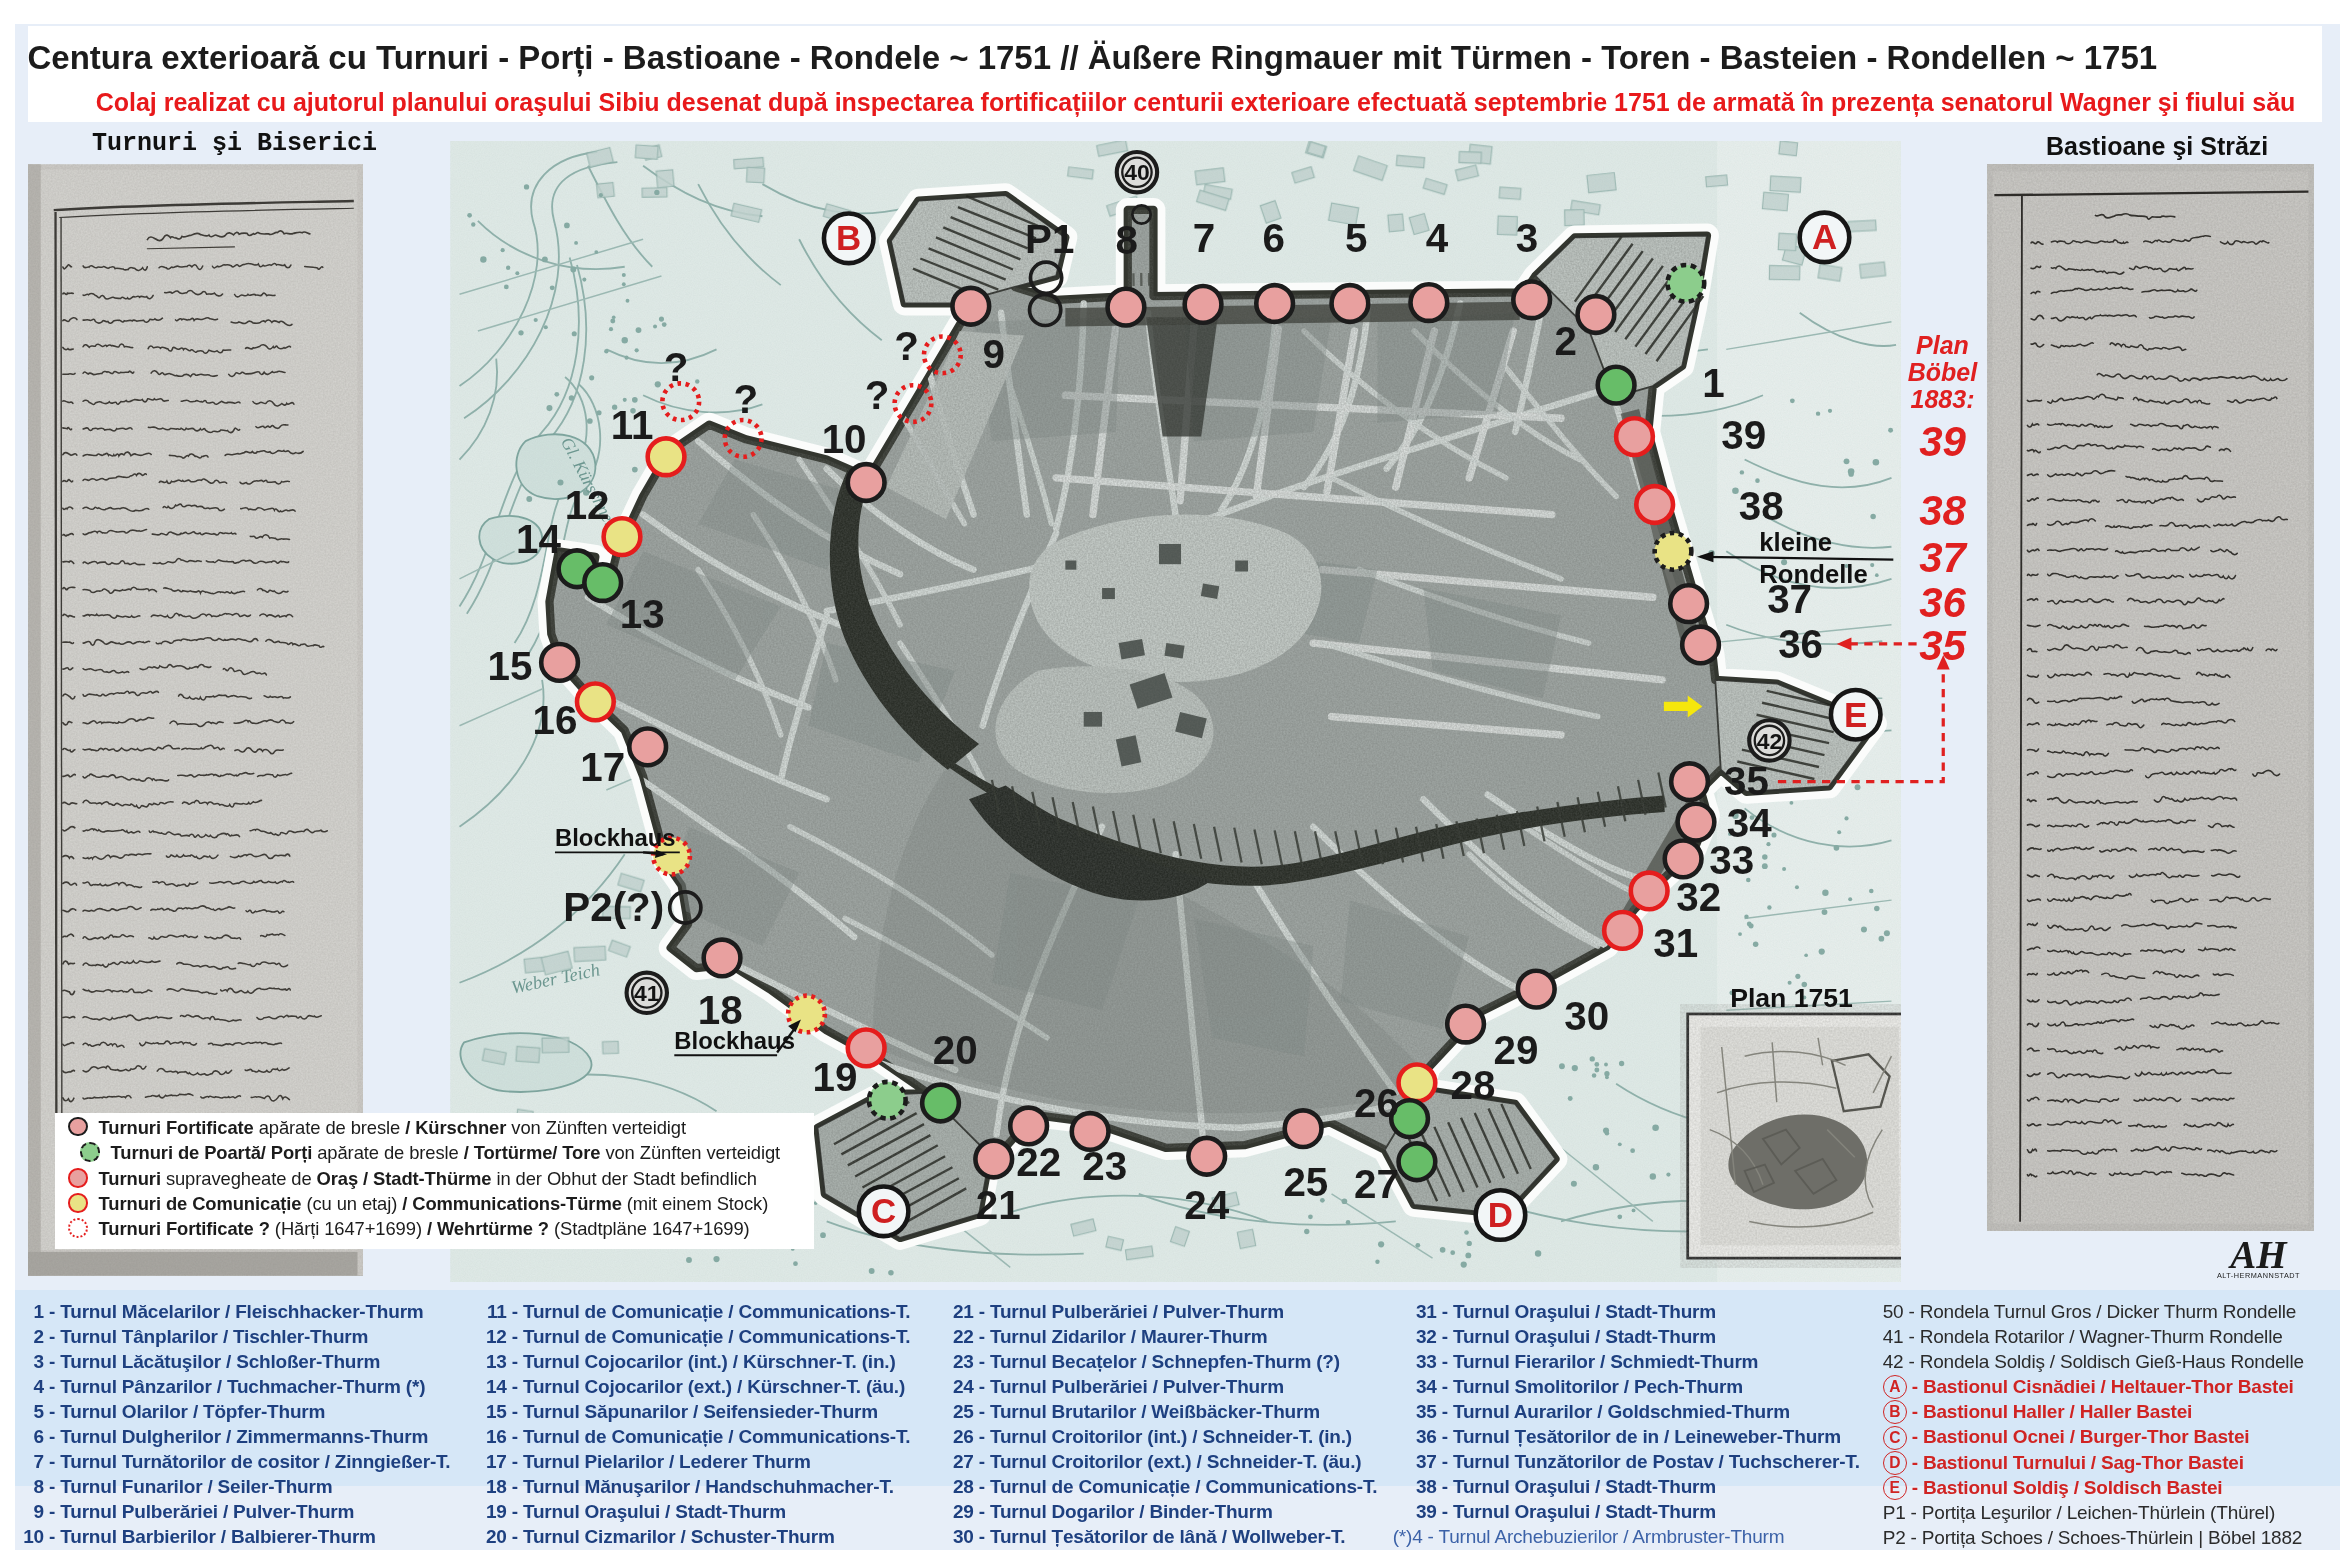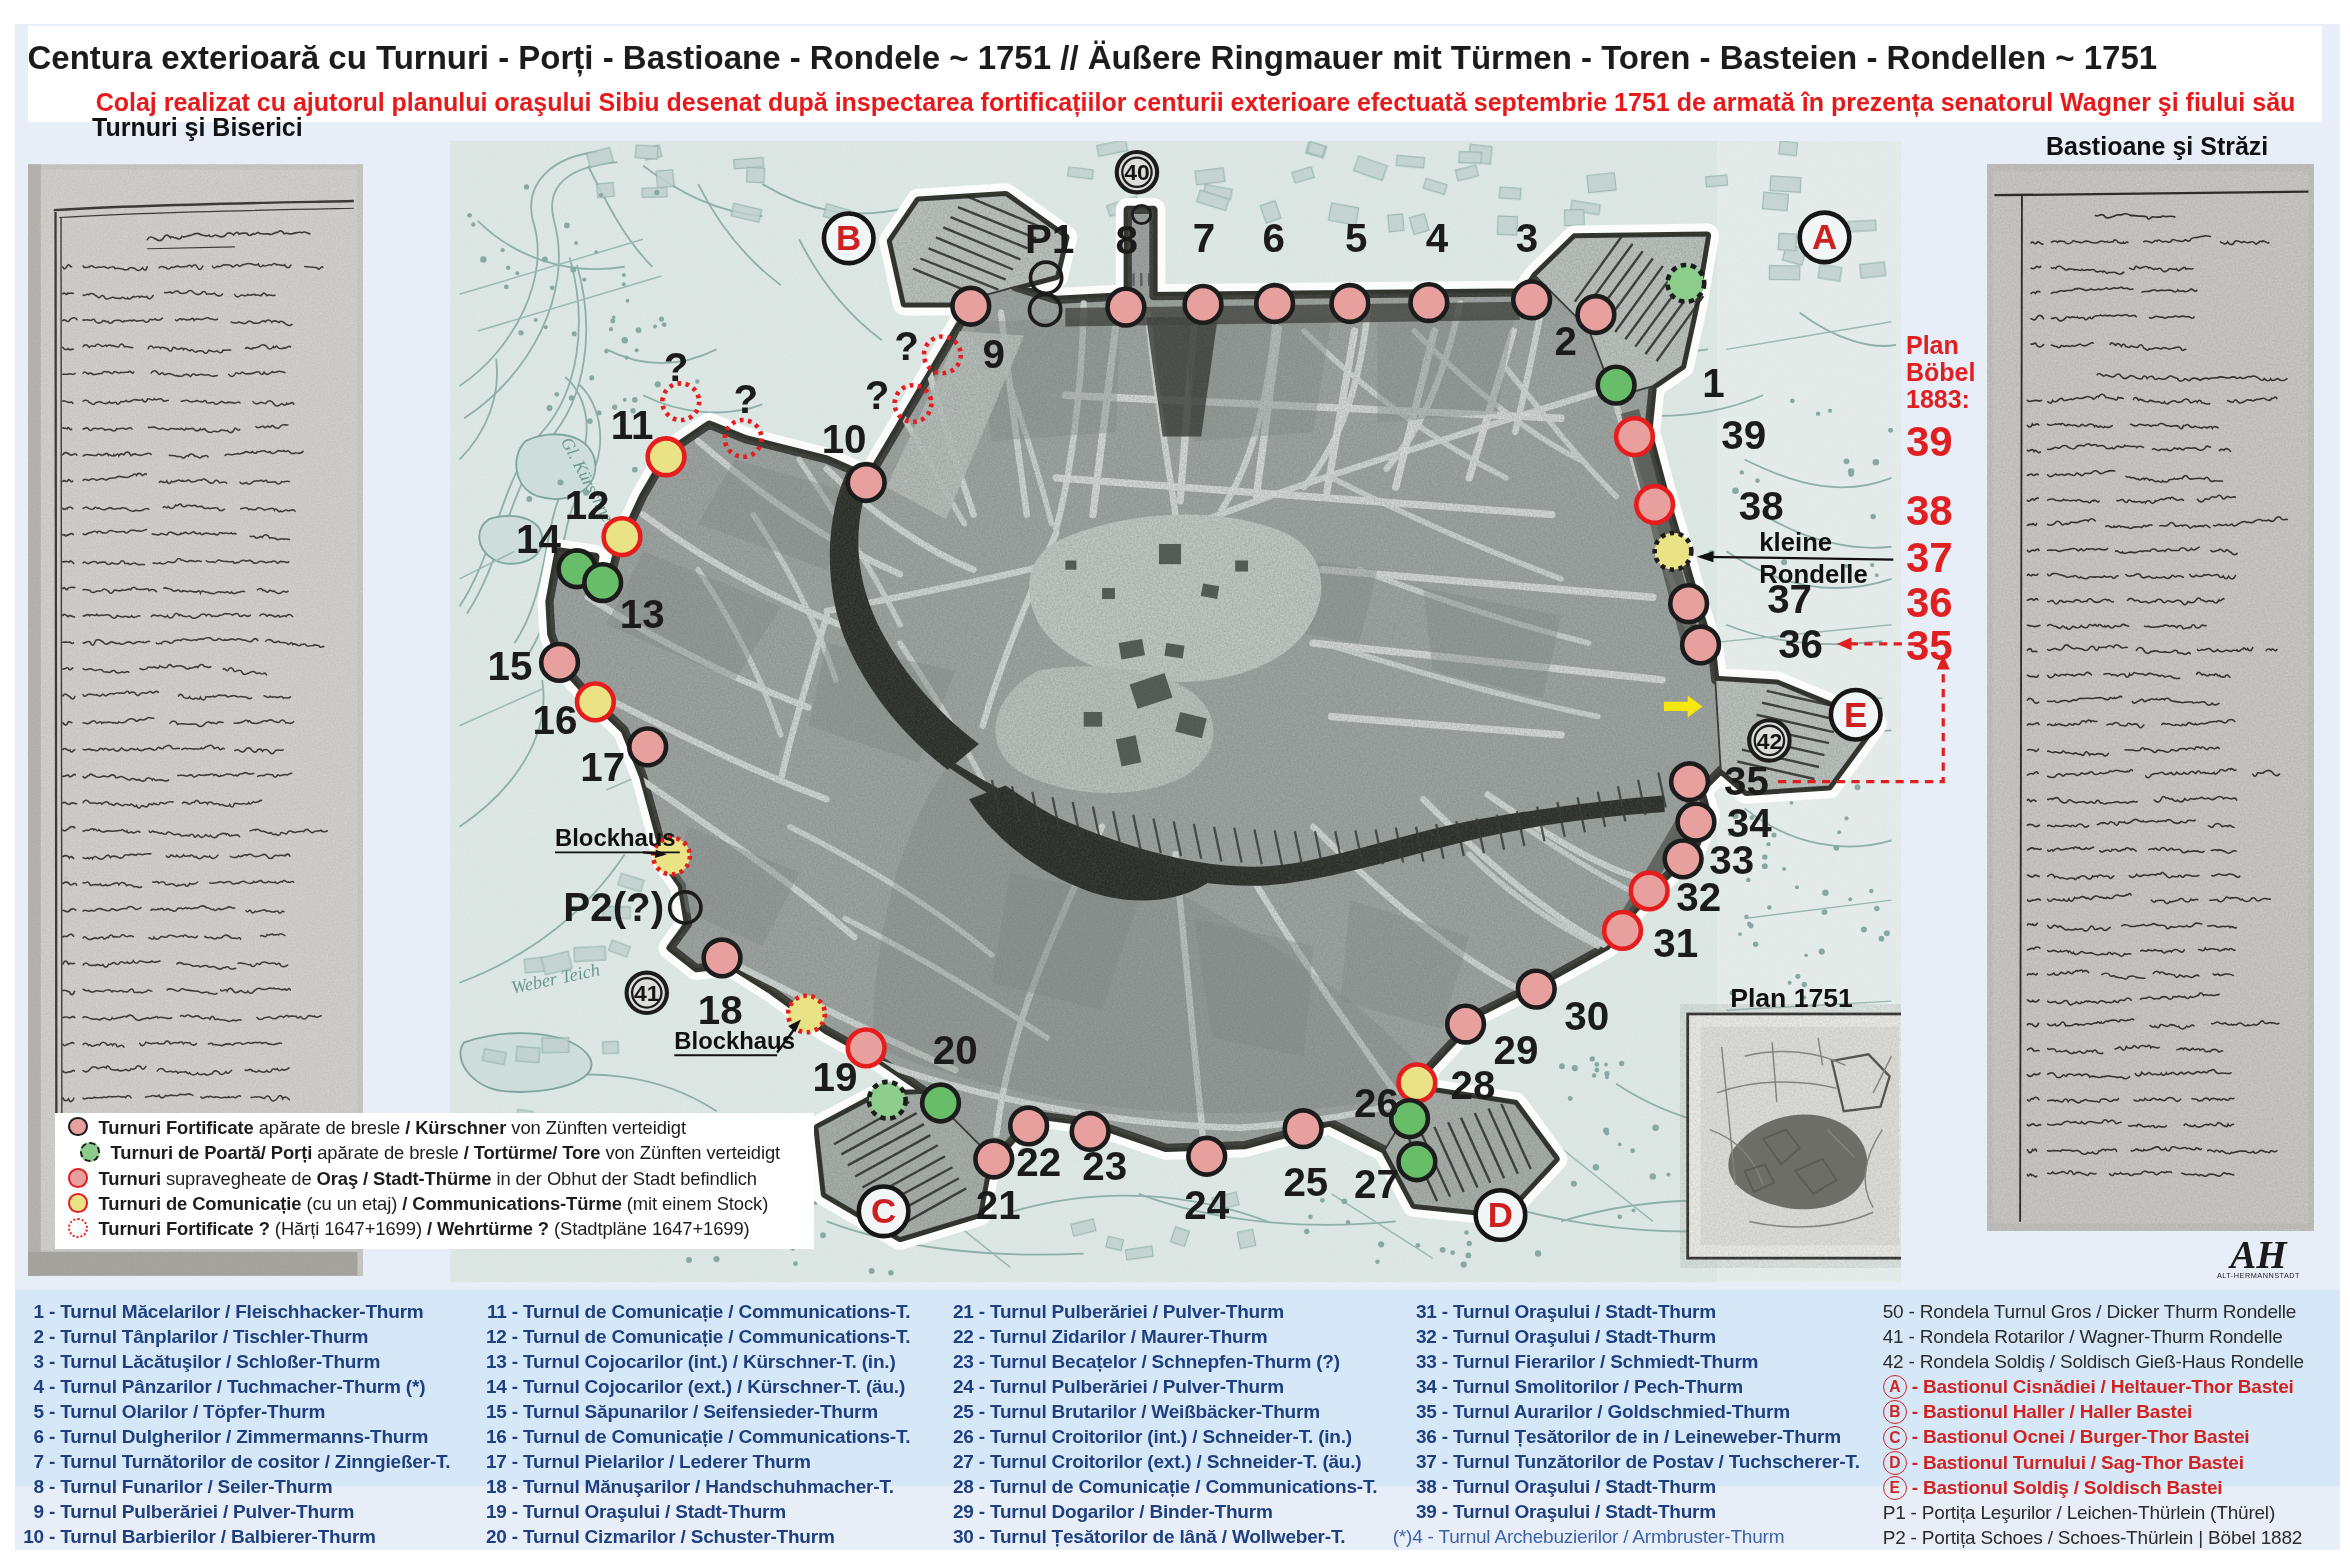--- a/index.html
+++ b/index.html
@@ -13,29 +13,29 @@
 .mapbox{position:absolute;left:450px;top:141px;width:1451px;height:1141px;}
 .band{position:absolute;left:14.7px;top:1290px;width:2325px;height:196px;background:#d6e7f7;}
 .col{position:absolute;top:9.2px;font-weight:bold;font-size:19px;color:#1e4080;line-height:25px;white-space:nowrap;letter-spacing:-0.2px;}
 .col .n{display:inline-block;text-align:right;}
 .col5{font-weight:normal;color:#2b2b2b;}
 .red{color:#d02423;font-weight:bold;}
 .lt{font-weight:normal;color:#3c62a8;margin-left:10px;}
 .legend{position:absolute;left:55px;top:1113px;width:759px;height:136px;background:#ffffff;}
 .lrow{position:absolute;left:13px;font-size:18.4px;color:#1c1c1c;white-space:nowrap;letter-spacing:-0.1px;}
 .lrow .dot{display:inline-block;width:15.6px;height:15.6px;border-radius:50%;vertical-align:-2.8px;margin-right:11px;}
-.planb{position:absolute;text-align:left;color:#e02020;font-weight:bold;}
+.planb{position:absolute;text-align:center;color:#e02020;font-weight:bold;font-style:italic;}
 .ah{position:absolute;left:2208px;top:1238px;width:101px;text-align:center;color:#1b1b1b;}
 </style></head><body>
 <div class="panel"></div>
 <div class="titleband">
   <div class="title">Centura exterioară cu Turnuri - Porți - Bastioane - Rondele ~ 1751 // Äußere Ringmauer mit Türmen - Toren - Basteien - Rondellen ~ 1751</div>
   <div class="subtitle">Colaj realizat cu ajutorul planului oraşului Sibiu desenat după inspectarea fortificațiilor centurii exterioare efectuată septembrie 1751 de armată în prezența senatorul Wagner şi fiului său</div>
 </div>
-<div class="hdr" style="left:92px;top:113px;">Turnuri şi Biserici</div>
+<div class="hdr" style="left:92px;top:129px;font-family:Liberation Mono, monospace;">Turnuri şi Biserici</div>
 <div class="hdr" style="left:2046px;top:132px;">Bastioane şi Străzi</div>
 
 <div class="docL">
     <svg width="335" height="1112" viewBox="0 0 365 1211" style="position:absolute;left:0;top:0">
 <rect width="365" height="1211" fill="#cfcdc9"></rect>
 <rect x="0" y="0" width="14" height="1211" fill="#b9b7b2"></rect>
 <rect x="0" y="1185" width="365" height="26" fill="#a9a7a2"></rect>
 <rect x="359" y="0" width="6" height="1211" fill="#cfcdc9"></rect>
 <rect x="14" y="6" width="345" height="1177" fill="#d6d5d1"></rect>
 <filter id="ndoc">

